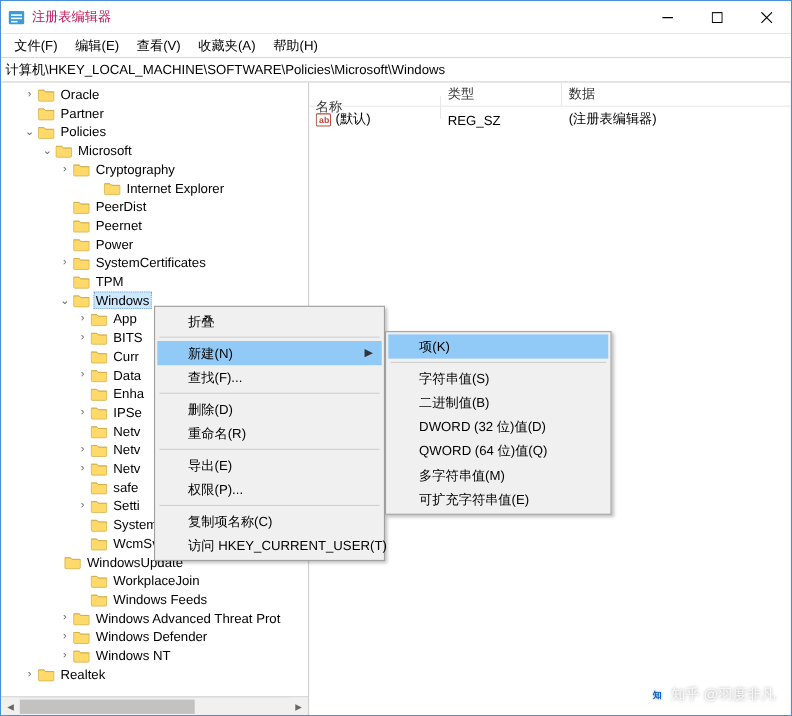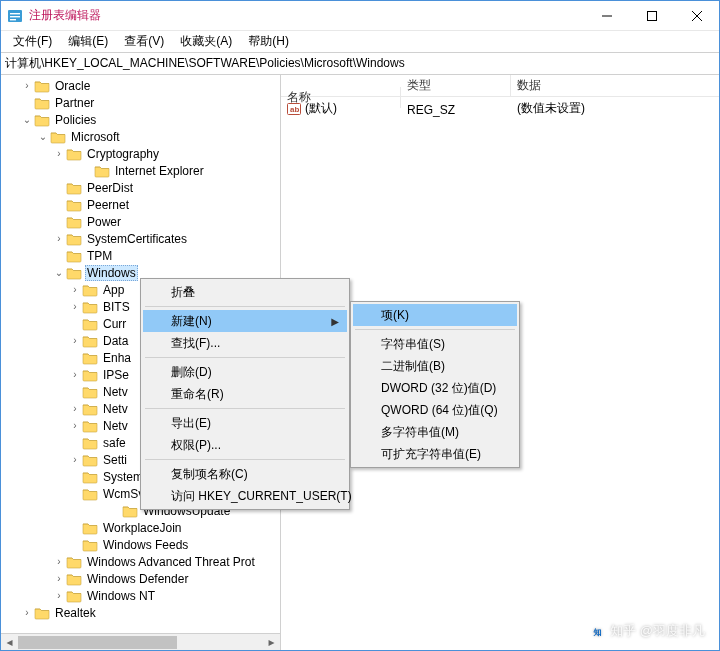--- a/index.html
+++ b/index.html
@@ -340,21 +340,21 @@
           <div class="node" style="padding-left:68px">
             <span class="twisty"></span>
             <span class="fldr">
               <svg viewBox="0 0 16 14">
                 <path d="M1 3h5l1.5 1.5H15V12a1 1 0 0 1-1 1H2a1 1 0 0 1-1-1z" fill="#ffd96a" stroke="#caa63e" stroke-width="0.6"></path>
                 <path d="M1 3h5l1.5 1.5H15" fill="none" stroke="#caa63e" stroke-width="0.6"></path>
               </svg>
             </span>
             <span class="lbl">WcmSvc</span>
           </div>
-          <div class="node" style="padding-left:108px">
+          <div class="node" style="padding-left:44px">
             <span class="twisty"></span>
             <span class="fldr">
               <svg viewBox="0 0 16 14">
                 <path d="M1 3h5l1.5 1.5H15V12a1 1 0 0 1-1 1H2a1 1 0 0 1-1-1z" fill="#ffd96a" stroke="#caa63e" stroke-width="0.6"></path>
                 <path d="M1 3h5l1.5 1.5H15" fill="none" stroke="#caa63e" stroke-width="0.6"></path>
               </svg>
             </span>
             <span class="lbl">WindowsUpdate</span>
           </div>
           <div class="node" style="padding-left:68px">
@@ -437,21 +437,21 @@
         <div class="cell name">
           <span class="val-icon">
             <svg viewBox="0 0 14 14">
                 <rect x="0.5" y="1.5" width="13" height="11" rx="1" fill="#fff" stroke="#b84d3a"></rect>
                 <text x="3" y="10" font-size="8" fill="#b84d3a" font-weight="bold">ab</text>
               </svg>
           </span>
           <span>(默认)</span>
         </div>
         <div class="cell type">REG_SZ</div>
-        <div class="cell data">(数值未设置)</div>
+        <div class="cell data">(注册表编辑器)</div>
       </div>
     </div>
   </div>
 
   <div class="ctxmenu" style="left:139px; top:277px; width:210px;">
     <div class="item">折叠</div>
     <div class="sep"></div>
     <div class="item hov">
         <span>新建(N)</span>
         <span class="arrow">▶</span>
@@ -461,21 +461,21 @@
     <div class="item">删除(D)</div>
     <div class="item">重命名(R)</div>
     <div class="sep"></div>
     <div class="item">导出(E)</div>
     <div class="item">权限(P)...</div>
     <div class="sep"></div>
     <div class="item">复制项名称(C)</div>
     <div class="item">访问 HKEY_CURRENT_USER(T)</div>
   </div>
 
-  <div class="ctxmenu" style="left:349px; top:300px; width:170px;">
+  <div class="ctxmenu" style="left:349px; top:300px; width:206px;">
     <div class="item hov">项(K)</div>
     <div class="sep"></div>
     <div class="item">字符串值(S)</div>
     <div class="item">二进制值(B)</div>
     <div class="item">DWORD (32 位)值(D)</div>
     <div class="item">QWORD (64 位)值(Q)</div>
     <div class="item">多字符串值(M)</div>
     <div class="item">可扩充字符串值(E)</div>
   </div>
 

